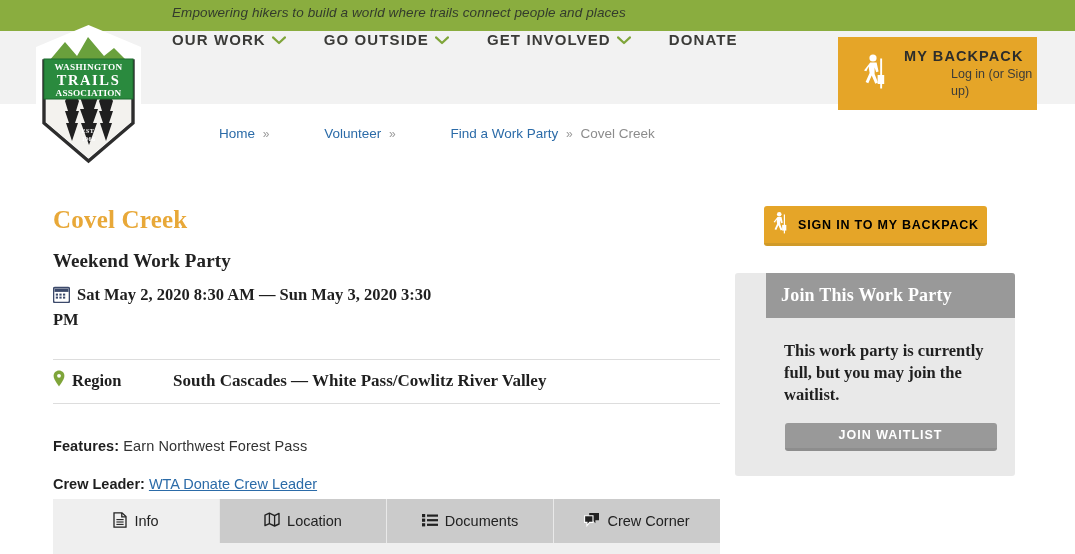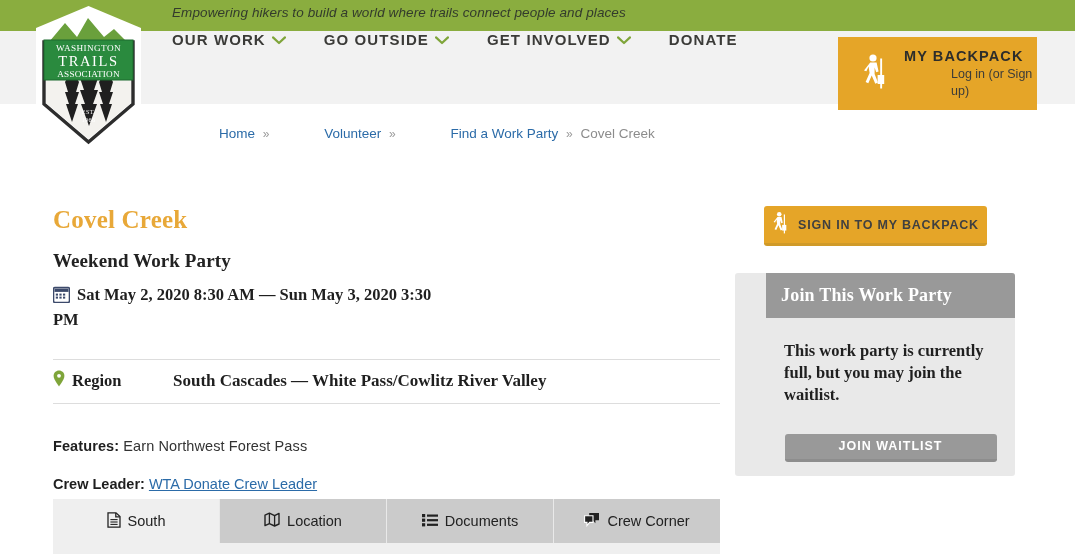--- a/index.html
+++ b/index.html
@@ -55,22 +55,23 @@
   .bp-text-title {
     font-size:14.5px; font-weight:700; color:#2d2d2b;
     letter-spacing:1.1px; text-transform:uppercase; line-height:1.25;
   }
   .bp-text-sub {
     font-size:12.5px; color:#3c3c39; line-height:1.35; margin-top:1px;margin-left:47px;
   }
 
   
   .logo {
-    position:absolute; left:32px; top:4px; width:113px; height:150px;
+    position:absolute; left:32px; top:23px; width:113px; height:150px;
     z-index:20;
+    font-weight:bold;
   }
 
   
   .crumbs {
     position:absolute; left:172px; top:126px;
     font-size:13.5px; color:#8a8a8a; white-space:nowrap;
   }
   .crumbs a { color:#2b6ba8; text-decoration:none;margin-left:47px; }
   .crumb-sep { color:#9b9b9b; margin:0 4px; font-size:12px; }
   .crumb-last { color:#8c8c8c; }
@@ -139,42 +140,42 @@
   
   .sidebar { position:absolute; left:735px; top:206px; width:280px; }
   .signin-btn {
     position:absolute; left:29px; top:0; width:223px; height:40px;
     background:#e5a528; border-bottom:3px solid #d09a28;
     border-radius:3px;
     display:flex; align-items:center; justify-content:center; gap:9px;
     cursor:pointer;
   }
   .signin-label {
-    font-size:12.5px; font-weight:700; color:#404040;
+    font-size:12.5px; font-weight:700; color:#000000;
     letter-spacing:0.8px; text-transform:uppercase;
   }
   .joinbox {
     position:absolute; left:0; top:67px; width:280px; height:203px;
     background:#e9e9e9; border-radius:3px; overflow:hidden;padding-left:31px;
   }
   .joinbox-header {
     height:45px; background:#999999;
     display:flex; align-items:center; padding-left:15px;
   }
   .joinbox-title {
     font-family:"Liberation Serif", serif;
     font-size:18px; font-weight:700; color:#fff; letter-spacing:0.2px;
   }
   .joinbox-body { padding:22px 18px 0 18px; }
   .joinbox-msg {
     font-family:"Liberation Serif", serif;
     font-size:16.5px; font-weight:700; color:#1f1f1f; line-height:1.33;
   }
   .waitlist-btn {
-    margin:28px auto 0 auto; width:212px; height:28px;
+    margin:17px auto 0 auto; width:212px; height:28px;
     background:#999999; border-bottom:3px solid #8d8d8d; border-radius:3px;
     display:flex; align-items:center; justify-content:center;
     cursor:pointer;
   }
   .waitlist-label {
     font-size:12.5px; font-weight:700; color:#fff;
     letter-spacing:1px; text-transform:uppercase;
   }
 </style>
 </head>
@@ -331,21 +332,21 @@
           <svg width="14" height="16" viewBox="0 0 14 16">
             <path d="M1 0.8 L9 0.8 L13 4.6 L13 15.2 L1 15.2 Z" fill="none" stroke="#222" stroke-width="1.3"></path>
             <path d="M8.8 1 L8.8 4.8 L12.8 4.8" fill="none" stroke="#222" stroke-width="1.3"></path>
             <g stroke="#222" stroke-width="1.1">
               <line x1="3.4" y1="7.6" x2="10.6" y2="7.6"></line>
               <line x1="3.4" y1="10" x2="10.6" y2="10"></line>
               <line x1="3.4" y1="12.4" x2="10.6" y2="12.4"></line>
             </g>
           </svg>
         </span>
-        <span>South</span>
+        <span>Info</span>
       </div>
 
       <div class="tab">
         <span>
           <svg width="16" height="15" viewBox="0 0 16 15">
             <path d="M1 3.2 L5.4 1.2 L10.6 3.6 L15 1.4 L15 12 L10.6 14 L5.4 11.6 L1 13.6 Z" fill="none" stroke="#222" stroke-width="1.4" stroke-linejoin="round"></path>
             <line x1="5.4" y1="1.2" x2="5.4" y2="11.6" stroke="#222" stroke-width="1.3"></line>
             <line x1="10.6" y1="3.6" x2="10.6" y2="14" stroke="#222" stroke-width="1.3"></line>
           </svg>
         </span>

